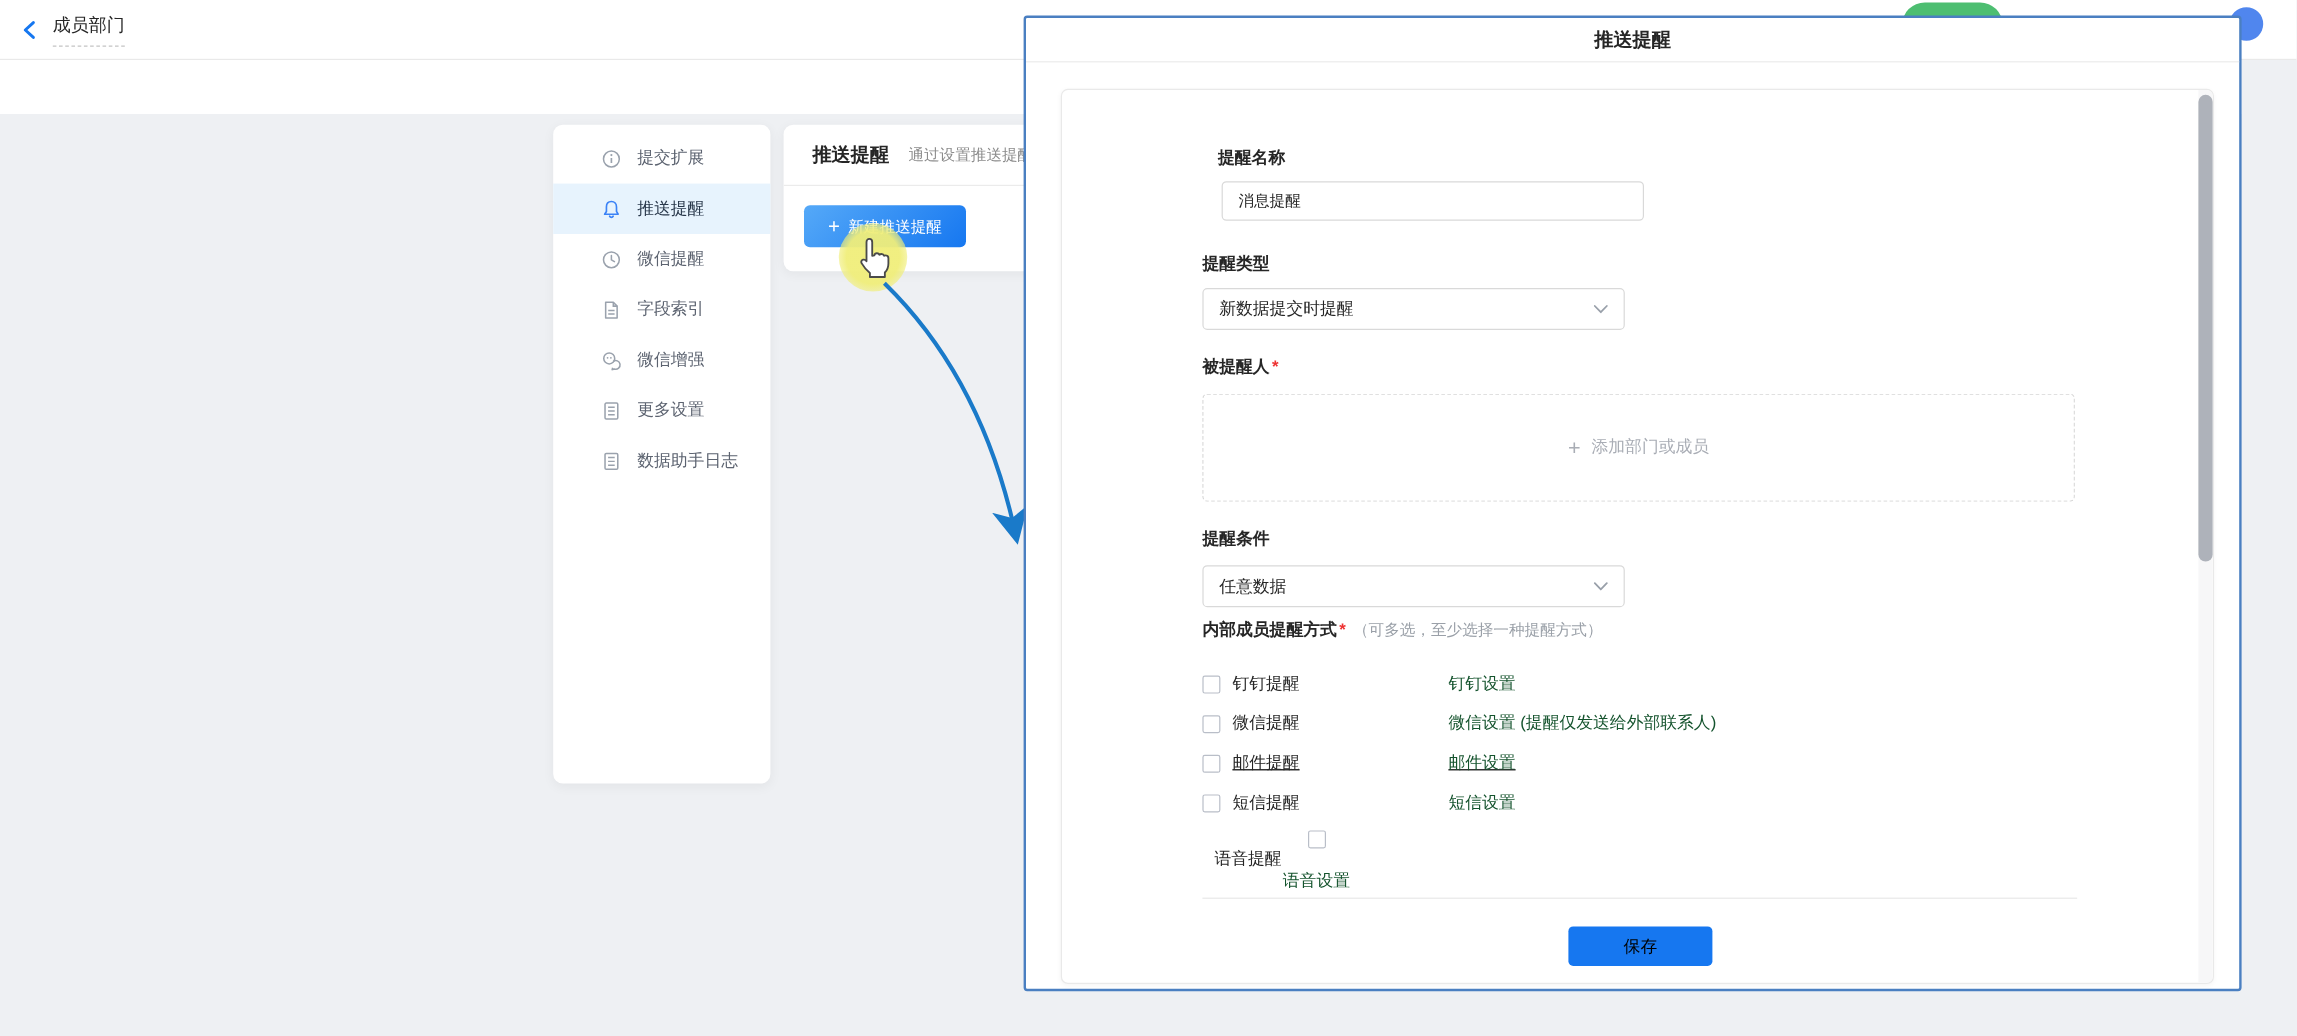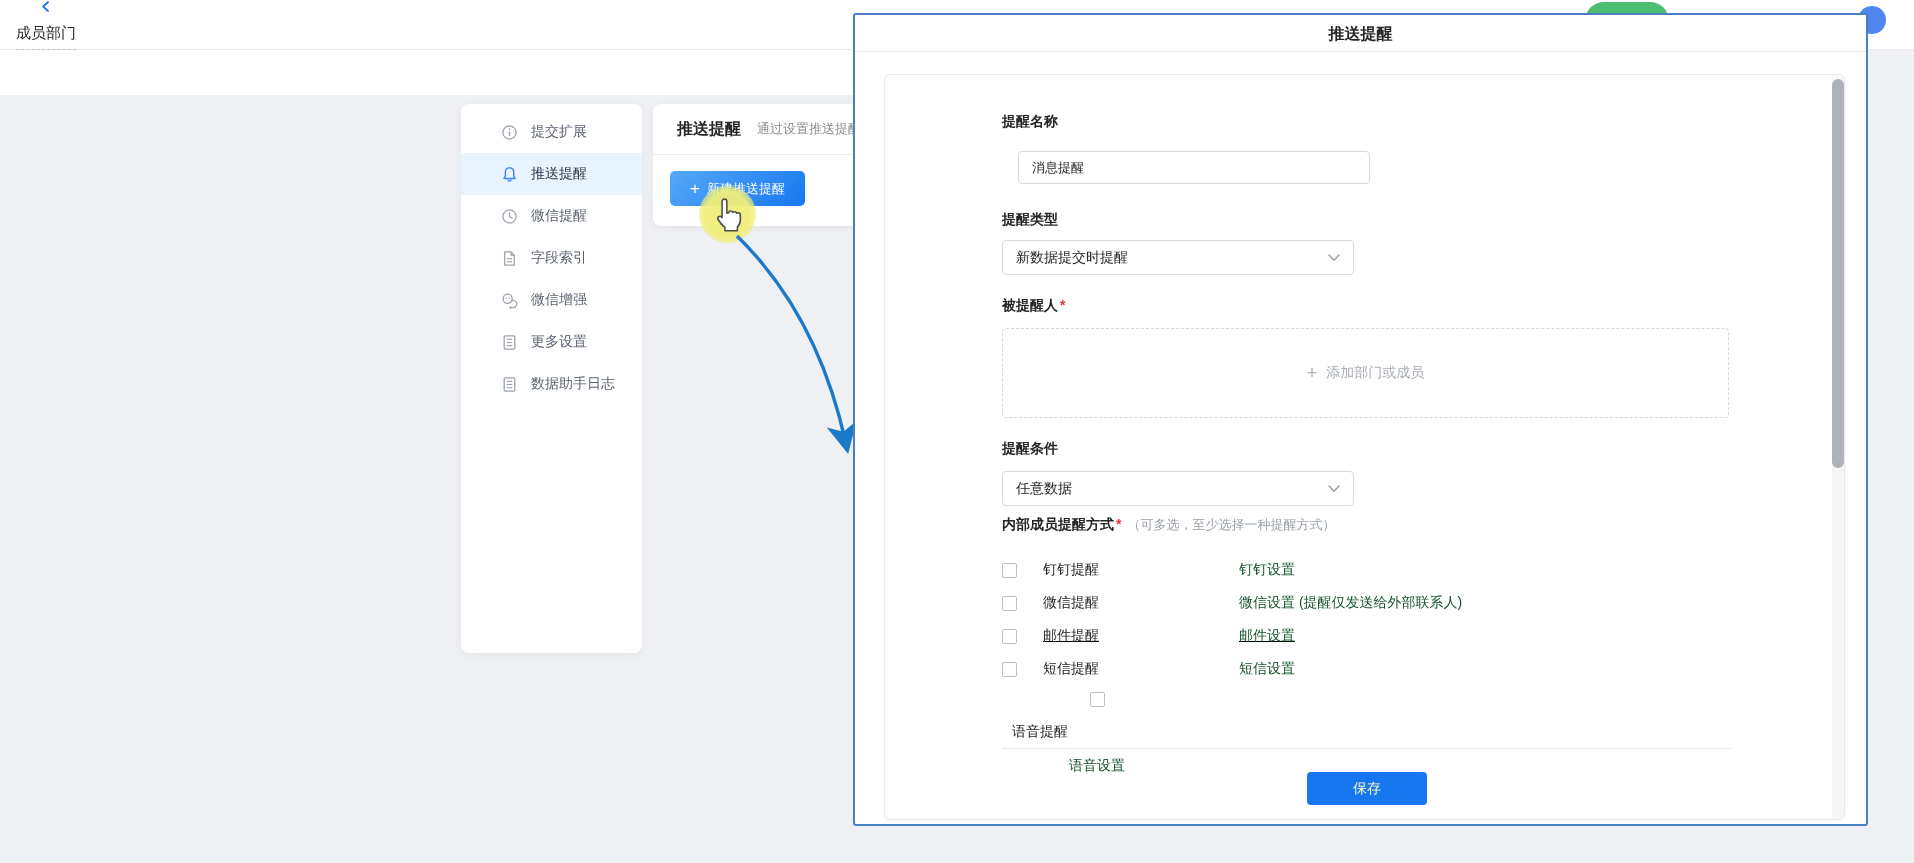--- a/index.html
+++ b/index.html
@@ -2,21 +2,21 @@
 <html><head>
 <meta charset="utf-8">
 <style>
   * { margin:0; padding:0; box-sizing:border-box; }
   html,body { background:#eef0f3; font-family:"Liberation Sans","DejaVu Sans",sans-serif; }
   #stage { position:relative; width:1914px; height:863px; overflow:hidden; background:#eef0f3; }
 
   
   .top-header { position:absolute; left:0; top:0; width:1914px; height:50px; background:#fff; border-bottom:1px solid #e9e9e9; z-index:1; }
   .sub-header { position:absolute; left:0; top:50px; width:1868px; height:45px; background:#fff; z-index:1; }
-  .back-wrap { position:absolute; left:16px; top:0; height:50px; display:flex; align-items:center; gap:10px;flex-direction:column; }
+  .back-wrap { position:absolute; left:16px; top:0; height:50px; display:flex; align-items:center; gap:10px; }
   .back-chevron { width:18px; height:18px; cursor:pointer; }
   .back-title { font-size:15px; color:#262626; padding-bottom:6px; border-bottom:1px dashed #c3c3c3; line-height:20px; }
 
   .green-pill { position:absolute; left:1585px; top:2px; width:84px; height:38px; border-radius:19px; background:#4dbe71; z-index:5; }
   .avatar { position:absolute; left:1858px; top:6px; width:28px; height:28px; border-radius:50%; background:#5086ee; z-index:5; }
 
   
   .side-card { position:absolute; left:461px; top:104px; width:181px; height:549px; background:#fff; border-radius:8px; box-shadow:0 2px 10px rgba(0,0,0,.05); z-index:2; padding-top:7px; }
   .side-item { position:relative; height:42px; display:flex; align-items:center; padding-left:40px; gap:13px; cursor:pointer; }
   .side-item .lbl { font-size:14px; color:#5c6370; }
@@ -50,27 +50,27 @@
   .req { color:#e33; margin-left:2px; font-weight:bold; }
   .f-note { font-weight:normal; color:#9aa0a8; font-size:13px; margin-left:6px; }
 
   .t-input { position:absolute; left:133px; width:352px; height:33px; border:1px solid #d9d9d9; border-radius:4px; font-size:13px; color:#262626; padding:0 13px; font-family:inherit; background:#fff; }
   .sel { position:absolute; left:117px; width:352px; height:35px; border:1px solid #d9d9d9; border-radius:4px; display:flex; align-items:center; justify-content:space-between; padding:0 13px; font-size:14px; color:#262626; cursor:pointer; background:#fff; }
   .sel svg { width:12px; height:8px; }
 
   .dashed-box { position:absolute; left:117px; top:253px; width:727px; height:90px; border:1px dashed #d6d6d6; border-radius:4px; display:flex; align-items:center; justify-content:center; gap:9px; color:#a9adb5; font-size:14px; cursor:pointer; }
   .dashed-box .plus { font-size:18px; line-height:1; color:#a9adb5; }
 
-  .m-row { position:absolute; left:117px; height:20px; display:flex; align-items:center;gap:16px; }
+  .m-row { position:absolute; left:117px; height:20px; display:flex; align-items:center; }
   .m-check { width:15px; height:15px; border:1px solid #b9bec8; border-radius:2px; background:#fff; cursor:pointer; flex:0 0 15px; }
   .m-lbl { font-size:14px; color:#262626; margin-left:10px; width:180px; }
   .m-link { font-size:14px; color:#14532d; cursor:pointer; white-space:nowrap; }
 
   .form-divider { position:absolute; left:117px; top:673px; width:729px; height:1px; background:#e8e8e8; }
-  .save-btn { position:absolute; left:422px; top:697px; width:120px; height:33px; background:#1677f0; border:none; border-radius:4px; color:#fef9c3; font-size:14px; cursor:pointer; font-family:inherit; }
+  .save-btn { position:absolute; left:422px; top:697px; width:120px; height:33px; background:#1677f0; border:none; border-radius:4px; color:#000000; font-size:14px; cursor:pointer; font-family:inherit; }
 </style>
 </head>
 <body>
 
 <div id="stage">
 
   <div class="top-header">
     <div class="back-wrap">
       <svg class="back-chevron" viewBox="0 0 16 16">
           <polyline points="10.5,2.5 4.5,8 10.5,13.5" fill="none" stroke="#1677f0" stroke-width="2.2" stroke-linecap="round" stroke-linejoin="round"></polyline>
@@ -165,21 +165,21 @@
       </marker>
     </defs>
     <path d="M37,16 Q118,95 146,224" fill="none" stroke="#1a7ac9" stroke-width="3.4" marker-end="url(#ah)"></path>
   </svg>
 
   <div class="modal">
     <div class="modal-title">推送提醒</div>
 
     <div class="inner-card">
 
-      <span class="f-label" style="top:36px;">
+      <span class="f-label" style="top:46px;margin-left:13px;">
         <span>提醒名称</span>
       </span>
       <input class="t-input" style="top: 76px;" value="消息提醒">
 
       <span class="f-label" style="top:134px;">
         <span>提醒类型</span>
       </span>
       <div class="sel" style="top:165px;">
         <span>新数据提交时提醒</span>
         <svg viewBox="0 0 12 8">

